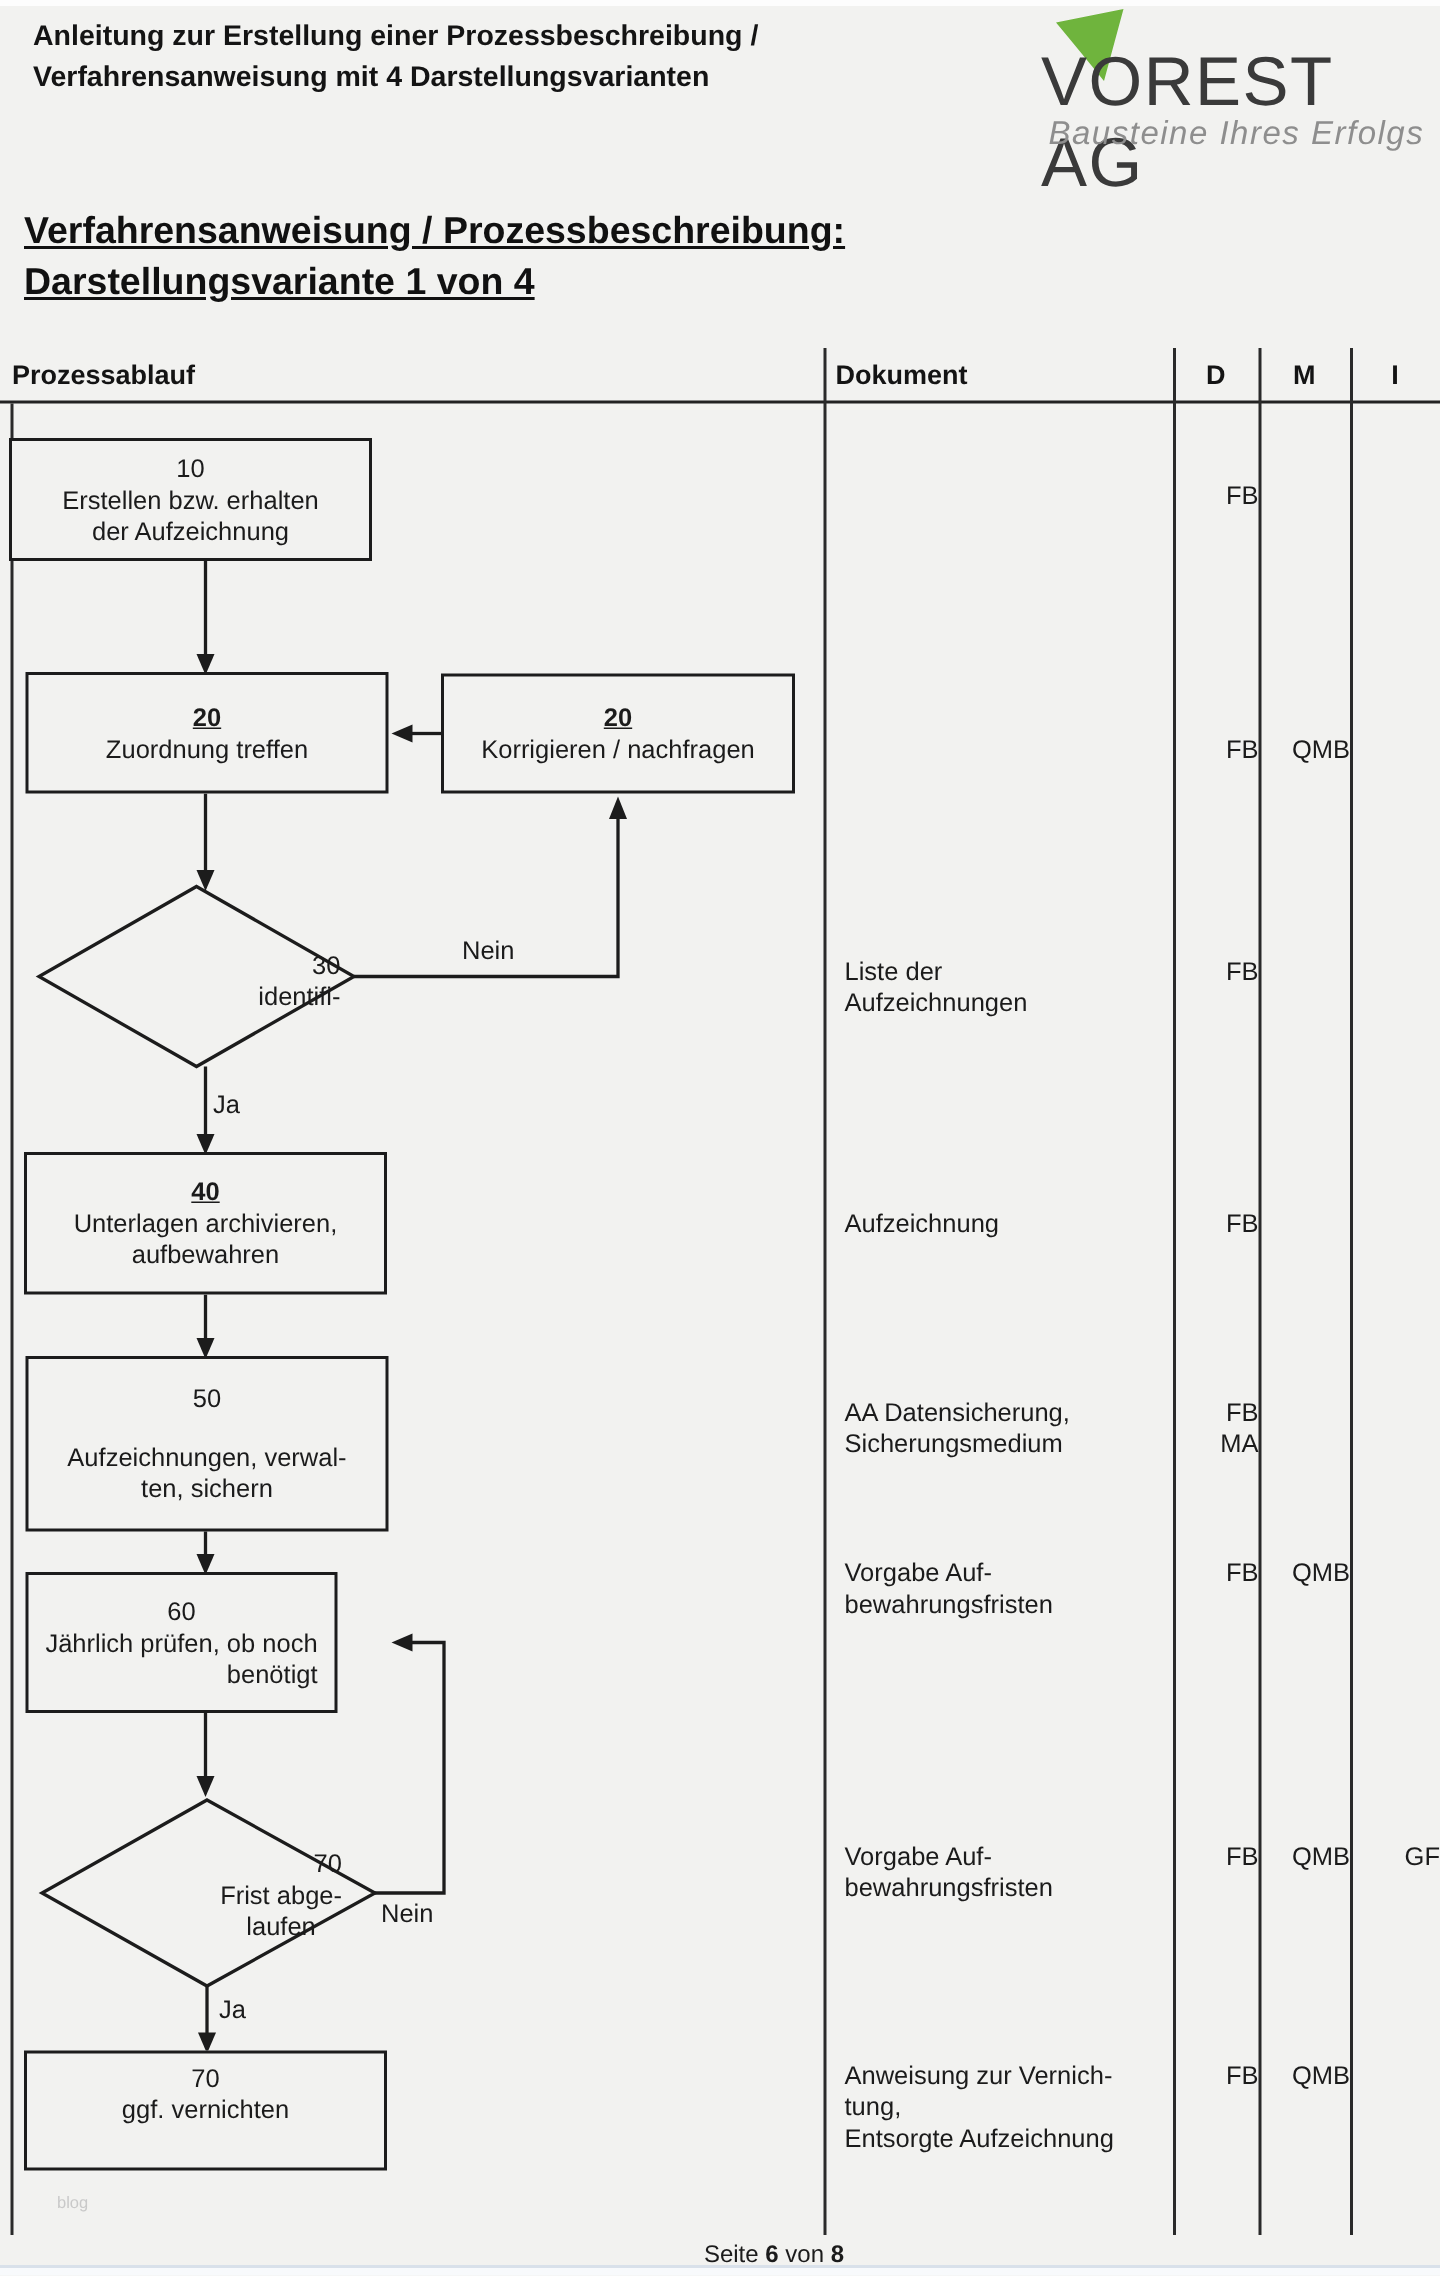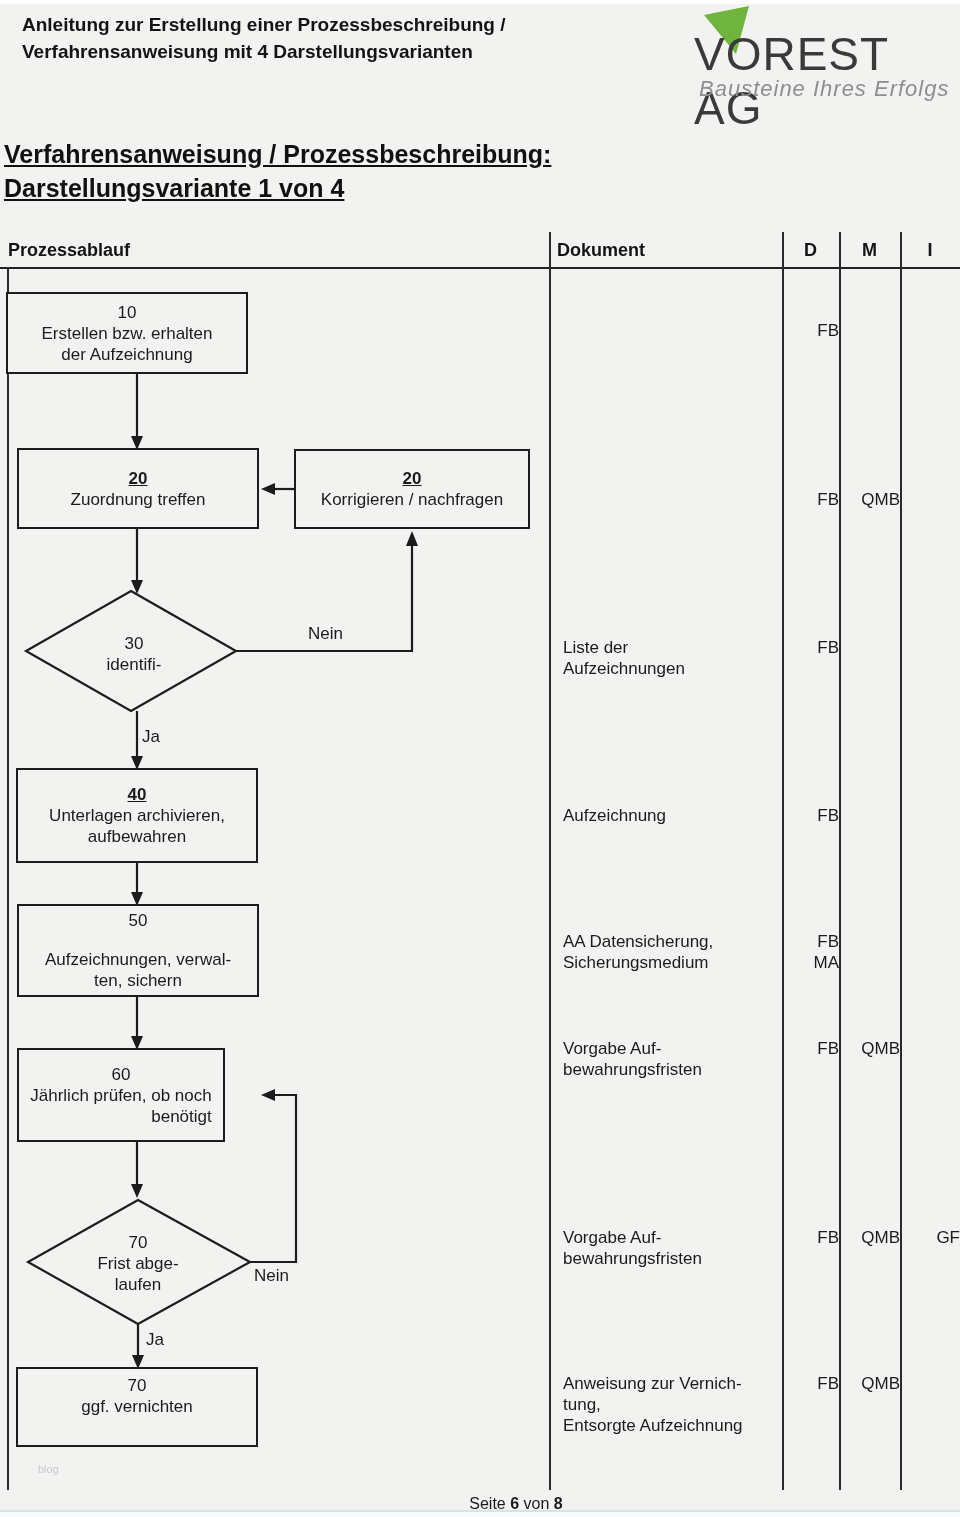--- a/index.html
+++ b/index.html
@@ -13,38 +13,38 @@
   .bottom-line{left:0;top:1510px;width:960px;height:2px;background:#d9e1ea;}
   .bottom-strip{left:0;top:1512px;width:960px;height:5px;background:#f8fafc;}
 
   
   .hdr-title{left:22px;top:11px;font-size:19px;font-weight:bold;line-height:27px;white-space:pre-line;color:#141414;}
   .logo-name{left:694px;top:27px;font-size:46px;color:#3a3a3a;letter-spacing:1px;}
   .logo-tagline{left:699px;top:76px;font-size:22px;font-style:italic;color:#8e8e8e;letter-spacing:1px;}
   .logo-mark{left:695px;top:2px;}
 
   
-  .sec-title{left:4px;top:137px;font-size:25px;font-weight:bold;line-height:34px;color:#111;}
+  .sec-title{left:16px;top:137px;font-size:25px;font-weight:bold;line-height:34px;color:#111;}
   .sec-title .ul{display:table;text-decoration:underline;}
 
   
   .th{font-size:18px;font-weight:bold;color:#141414;top:240px;}
   .th-center{text-align:center;}
 
   
   .hline{background:#222;height:2px;}
   .vline{background:#2a2a2a;width:2px;}
 
   
   .fbox{
     box-sizing:border-box;border:2px solid #1c1c1c;background:#f2f2f0;
     display:flex;flex-direction:column;align-items:center;justify-content:center;
     text-align:center;font-size:17px;line-height:21px;
   }
-  .dtext{display:flex;flex-direction:column;align-items:center;justify-content:flex-start;
+  .dtext{display:flex;flex-direction:column;align-items:flex-end;justify-content:flex-start;
     text-align:center;font-size:17px;line-height:21px;}
   .num-u{font-weight:bold;text-decoration:underline;}
   .pre{white-space:pre-line;}
   .flabel{font-size:17px;}
   svg.flow{left:0;top:0;pointer-events:none;}
 
   
   .doc{left:563px;font-size:17px;line-height:21px;white-space:pre-line;}
   .cell{font-size:17px;line-height:21px;text-align:right;white-space:pre-line;}
   .col-d{left:782px;width:57px;}
@@ -144,21 +144,21 @@
 
   <div class="abs flabel" style="left:308px;top:624px;">Nein</div>
   <div class="abs flabel" style="left:142px;top:727px;">Ja</div>
 
   <div class="abs fbox" style="left:16px;top:768px;width:242px;height:95px;">
     <span class="num-u">40</span>
     <span class="pre">Unterlagen archivieren,
 aufbewahren</span>
   </div>
 
-  <div class="abs fbox" style="left:17px;top:904px;width:242px;height:93px;gap:18px;">
+  <div class="abs fbox" style="left:17px;top:904px;width:242px;height:117px;gap:18px;">
     <span>50</span>
     <span class="pre">Aufzeichnungen, verwal-
 ten, sichern</span>
   </div>
 
   <div class="abs fbox" style="left:17px;top:1048px;width:208px;height:94px;text-align:right;">
     <span>60</span>
     <span class="pre">Jährlich prüfen, ob noch
 benötigt</span>
   </div>

